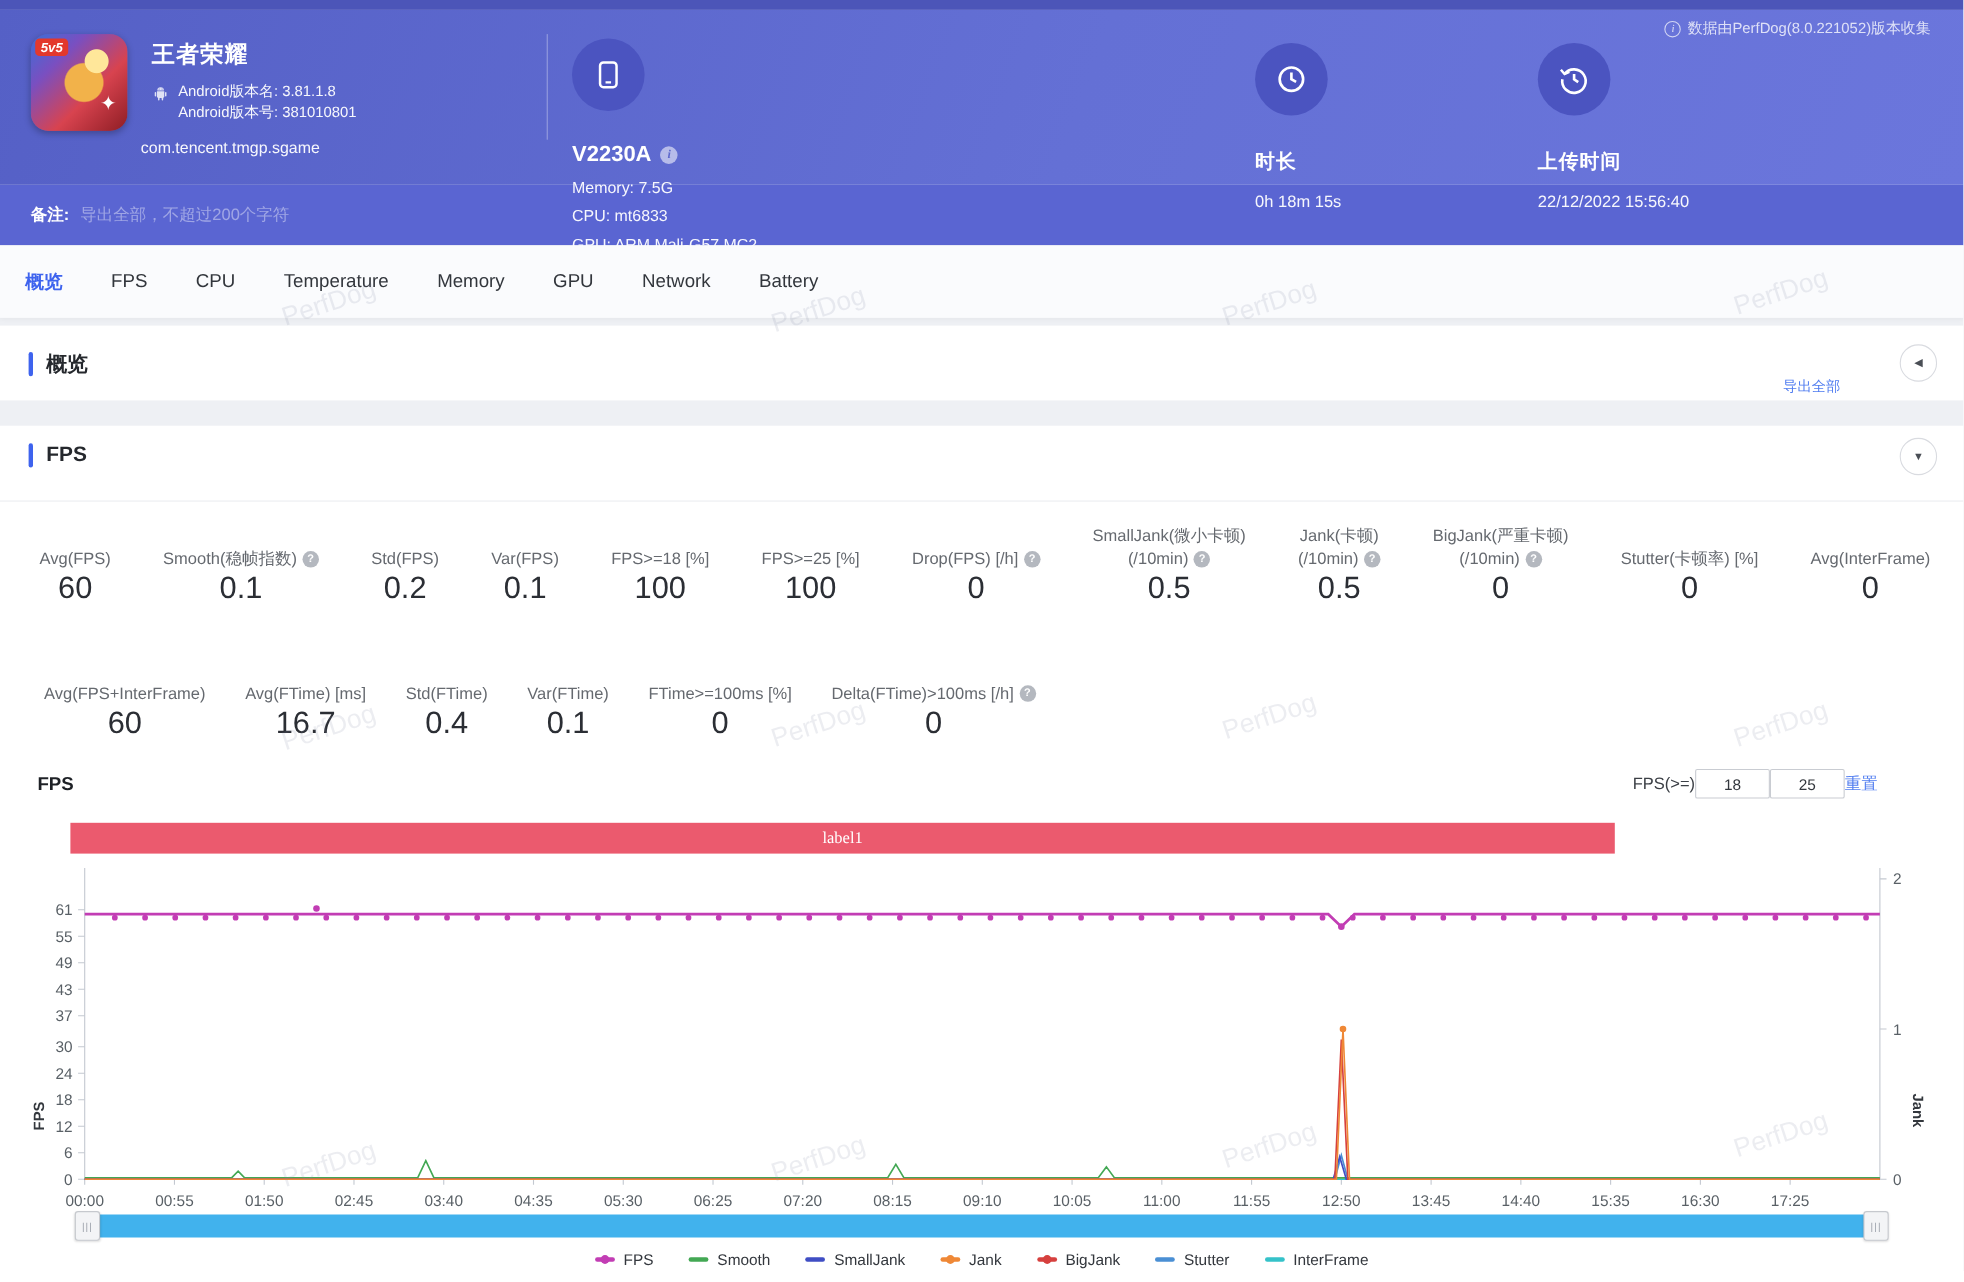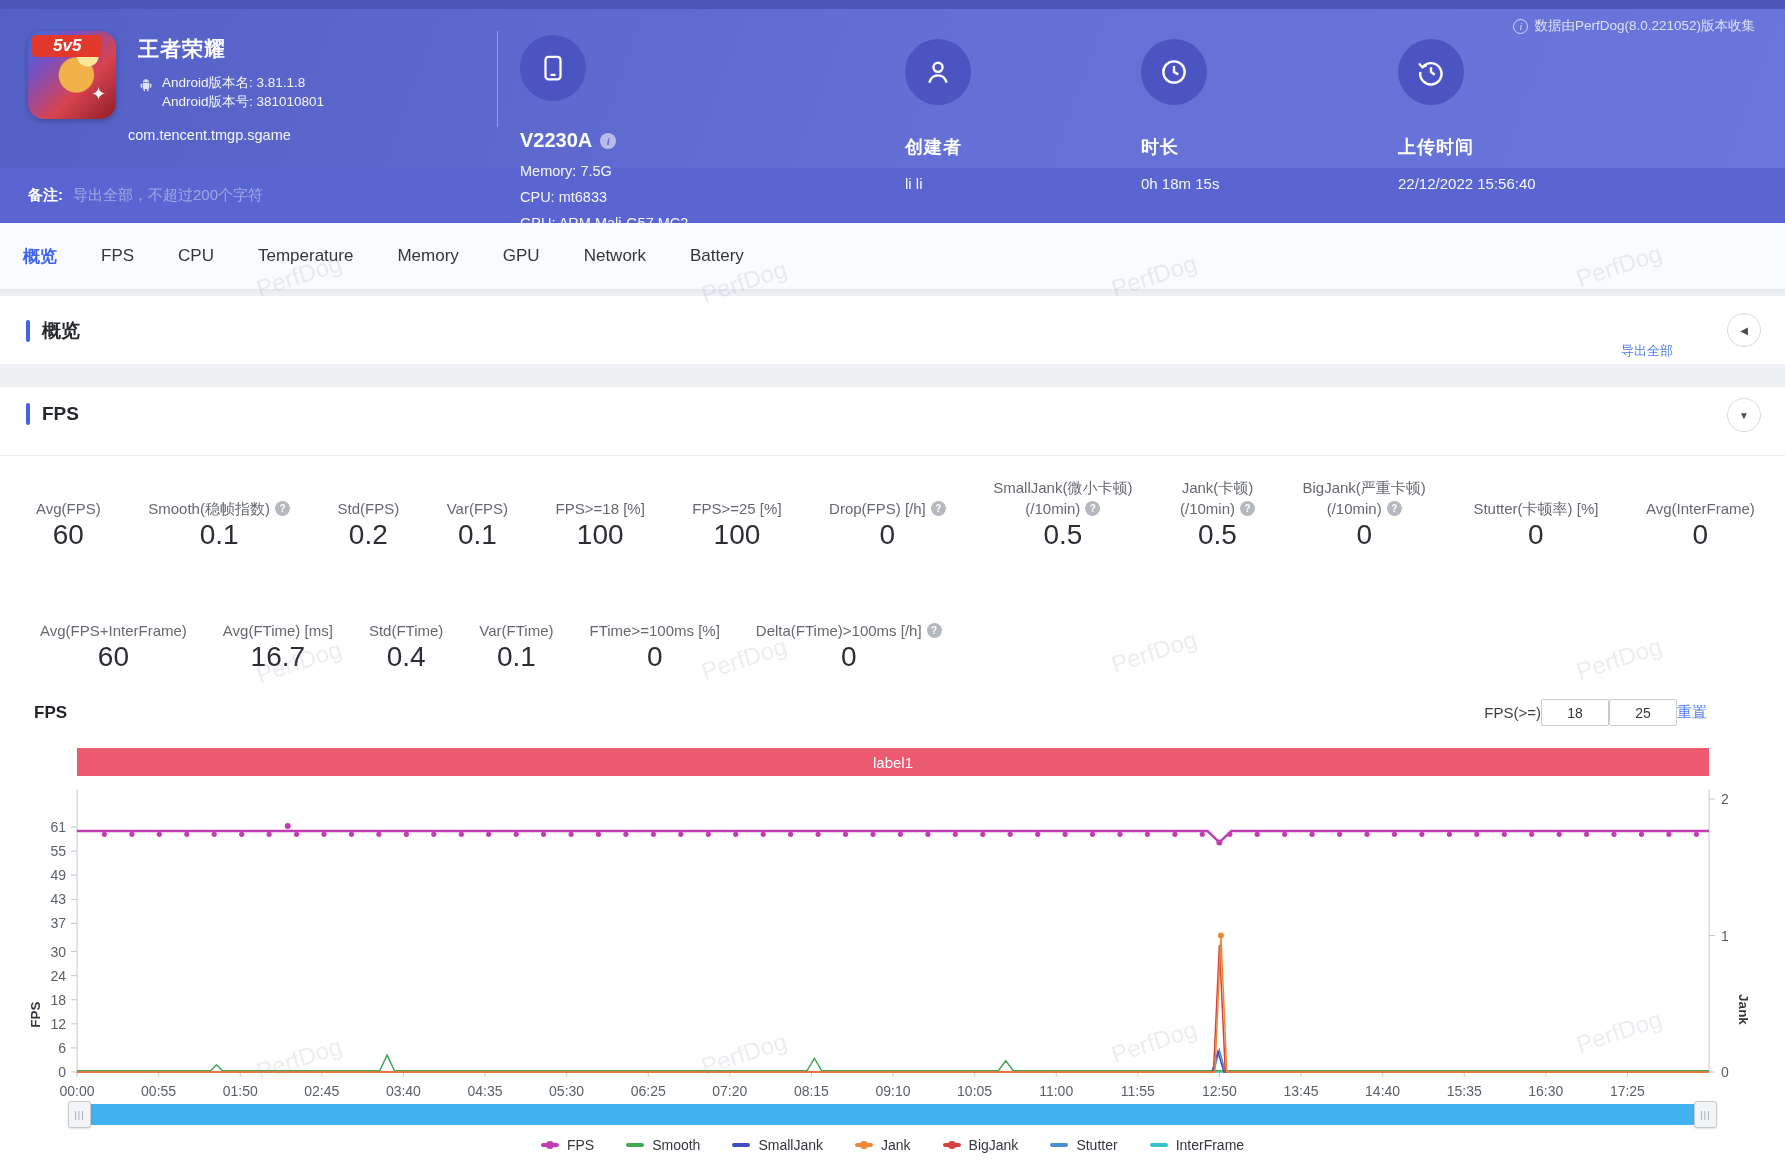--- a/index.html
+++ b/index.html
@@ -9,21 +9,21 @@
   
   .top-strip { height:9px; background:#4c55b8; }
   .header { height:159px; background:linear-gradient(110deg,#5560c6 0%,#6470d5 55%,#6b76dc 100%); position:relative; color:#fff; }
   .collect-note { position:absolute; top:8px; right:30px; font-size:13.5px; color:rgba(255,255,255,0.78); display:flex; align-items:center; gap:6px; }
   .i-circle { display:inline-flex; width:15px; height:15px; border:1px solid rgba(255,255,255,0.7); border-radius:50%; align-items:center; justify-content:center; font-size:10px; font-style:italic; font-family:"Liberation Serif",serif; }
   .app-icon { position:absolute; left:28px; top:22px; width:88px; height:88px; border-radius:16px;
     background: radial-gradient(circle at 68% 28%, #ffe79a 0 12%, rgba(0,0,0,0) 13%),
                 radial-gradient(circle at 55% 50%, #f2b24a 0 26%, rgba(0,0,0,0) 28%),
                 linear-gradient(135deg,#3a6fd8 0%, #7a4fc0 28%, #d8434f 62%, #8e1d24 100%);
     box-shadow:0 2px 6px rgba(0,0,0,0.25); }
-  .badge-5v5 { position:absolute; top:4px; left:4px; background:#e3382c; color:#fff; font-weight:bold; font-style:italic; font-size:17px; padding:1px 21px; border-radius:4px; }
+  .badge-5v5 { position:absolute; top:4px; left:4px; background:#e3382c; color:#fff; font-weight:bold; font-style:italic; font-size:12px; padding:1px 5px; border-radius:4px; }
   .icon-star { position:absolute; right:10px; bottom:14px; color:#fff; font-size:18px; }
   .app-info { position:absolute; left:138px; top:26px; }
   .app-title { font-size:21px; font-weight:bold; letter-spacing:1px; }
   .app-ver { margin-top:10px; display:flex; gap:8px; }
   .robot { width:16px; height:16px; margin-top:4px; opacity:0.9; }
   .ver-lines { font-size:13.5px; line-height:19px; color:rgba(255,255,255,0.95); }
   .app-pkg { position:absolute; left:128px; top:118px; font-size:14.5px; color:rgba(255,255,255,0.95); }
   .hdr-divider { position:absolute; left:497px; top:22px; width:1px; height:96px; background:rgba(255,255,255,0.35); }
   .hdr-block { position:absolute; top:30px; display:flex; gap:24px;flex-direction:column; }
   .hdr-circle { width:66px; height:66px; border-radius:50%; background:#4b54c0; display:flex; align-items:center; justify-content:center; flex:0 0 auto; }
@@ -71,21 +71,21 @@
   .help { display:inline-flex; width:15px; height:15px; border-radius:50%; background:#b4b8bf; color:#fff; font-size:10px; font-weight:bold; align-items:center; justify-content:center; margin-left:5px; cursor:pointer; }
 
   
   .chart-title { position:absolute; left:34px; top:316px; font-size:17px; font-weight:bold; color:#1e2126; }
   .chart-controls { position:absolute; right:78px; top:312px; display:flex; align-items:center; }
   .fps-filter-label { font-size:15px; color:#3b3f45; }
   .fps-input { width:68px; height:27px; border:1px solid #c9ccd2; border-radius:2px; text-align:center; font-size:14px; color:#33373d; font-family:inherit; background:#fff; }
   .reset-link { font-size:15px; color:#4f7cf0; cursor:pointer; }
 
   
-  .label-banner { position:absolute; left:77px; top:361px; width:1632px; height:28px; display:flex; align-items:center; justify-content:center; color:#fff; font-size:15px; }
+  .label-banner { position:absolute; left:64px; top:361px; width:1404px; height:28px; display:flex; align-items:center; justify-content:center; color:#fff; font-size:15px;font-family:Liberation Serif, serif; }
   #chart-svg { position:absolute; left:0; top:398px; }
   .axis-title { position:absolute; font-size:13.5px; font-weight:bold; color:#33373d; }
   .axis-title-left { left:22px; top:620px; transform:rotate(-90deg); }
   .axis-title-right { right:26px; top:615px; transform:rotate(90deg); }
   .h-scrollbar { position:absolute; left:77px; top:717px; width:1632px; height:21px; background:#41b2ed; border-radius:2px; }
   .sb-handle { position:absolute; top:714px; width:23px; height:27px; background:#f3f4f6; border:1px solid #c6c9ce; border-radius:3px; display:flex; align-items:center; justify-content:center; font-size:9px; letter-spacing:1px; color:#9aa0a8; cursor:ew-resize; box-shadow:0 1px 2px rgba(0,0,0,0.12); }
   .sb-left { left:68px; } .sb-right { left:1694px; }
   .legend { position:absolute; left:0; top:750px; width:1785px; display:flex; justify-content:center; gap:32px; }
   .lg-item { display:flex; align-items:center; gap:8px; cursor:pointer; }
   .lg-mark { width:18px; height:4px; border-radius:2px; position:relative; display:inline-block; }
@@ -144,32 +144,20 @@
         <span class="dev-i">i</span>
       </div>
       <div class="dev-lines">
         <div>Memory: 7.5G</div>
         <div>CPU: mt6833</div>
         <div>GPU: ARM Mali-G57 MC2</div>
       </div>
     </div>
   </div>
 
-  <div class="hdr-block blk-creator">
-    <div class="hdr-circle">
-      <svg width="32" height="32" viewBox="0 0 24 24" fill="none" stroke="#fff" stroke-width="1.8">
-        <circle cx="12" cy="8.5" r="3.4"></circle>
-        <path d="M5.5 20c1.2-4 4-5.5 6.5-5.5s5.3 1.5 6.5 5.5"></path>
-      </svg>
-    </div>
-    <div>
-      <div class="meta-label">创建者</div>
-      <div class="meta-value">li li</div>
-    </div>
-  </div>
 
   <div class="hdr-block blk-duration">
     <div class="hdr-circle">
       <svg width="32" height="32" viewBox="0 0 24 24" fill="none" stroke="#fff" stroke-width="1.8">
         <circle cx="12" cy="12" r="8"></circle>
         <path d="M12 7.5V12l3.2 1.8"></path>
       </svg>
     </div>
     <div>
       <div class="meta-label">时长</div>

